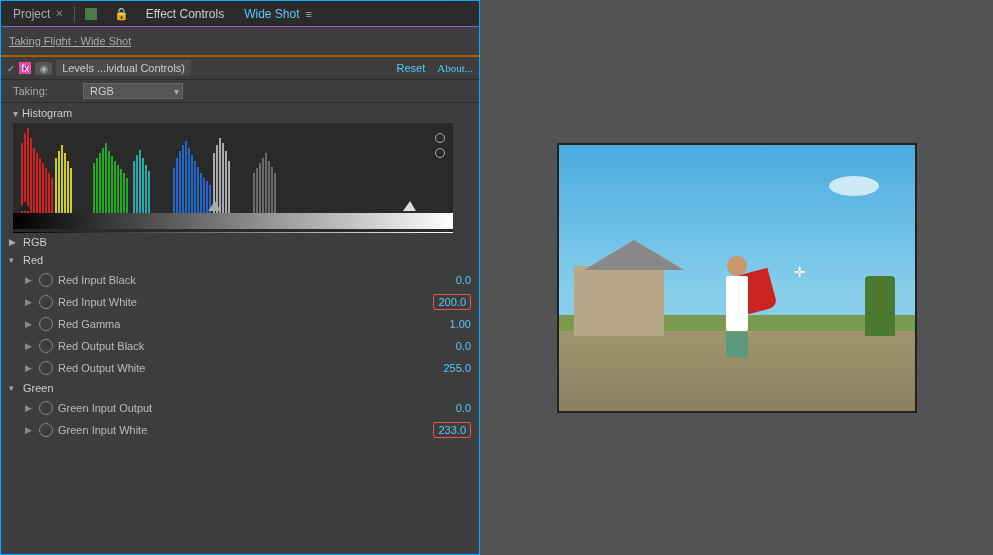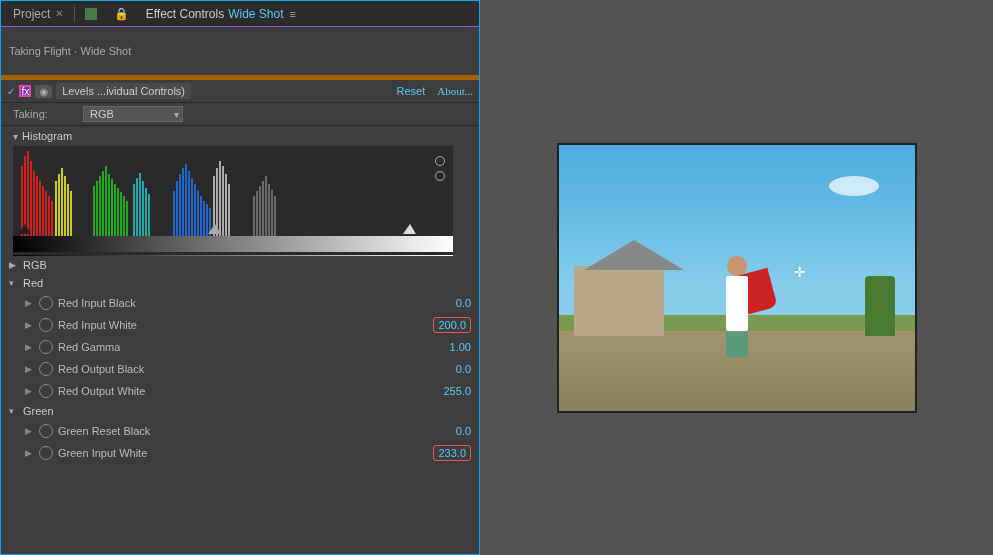--- a/index.html
+++ b/index.html
@@ -60,53 +60,54 @@
     .effect-controls-tab {
       color: #ccc;
       font-size: 12px;
       padding: 0 8px;
       display: flex;
       align-items: center;
       height: 100%;
     }
     .effect-controls-tab .title-blue {
       color: #5bc8f5;
-      margin-left: 4px;
+      margin-left: 20px;
     }
     .tab-menu-icon {
       margin-left: 6px;
       color: #aaa;
       font-size: 11px;
     }
 
     
     .breadcrumb {
-      padding: 18px 8px;
+      padding: 8px 8px;
       font-size: 11px;
       color: #aaa;
       background: #3d3d3d;
-      border-bottom: 5px solid #a16207;
+      border-bottom: 2px solid #a16207;
       flex-shrink: 0;
+      text-decoration: underline;
     }
 
     
     .fx-bar {
       display: flex;
       align-items: center;
       padding: 3px 6px;
       background: #3d3d3d;
       border-bottom: 1px solid #2a2a2a;
       flex-shrink: 0;
       gap: 4px;
     }
     .fx-checkbox {
       width: 12px;
       height: 12px;
       background: #6d28d9;
-      border: 2px solid #ec4899;
+      border: 4px solid #ec4899;
       font-size: 10px;
       display: flex;
       align-items: center;
       justify-content: center;
       color: #fff;
     }
     .fx-badge {
       font-size: 10px;
       color: #aaa;
       background: #555;
@@ -649,21 +650,21 @@
     </div>
 
     <div class="param-group-header">
       <span class="group-arrow">▾</span>
       <span class="group-label">Green</span>
     </div>
 
     <div class="param-row">
       <span class="param-expand">▶</span>
       <div class="param-icon"></div>
-      <span class="param-name">Green Reset Black</span>
+      <span class="param-name">Green Input Output</span>
       <span class="param-value">0.0</span>
     </div>
 
     <div class="param-row">
       <span class="param-expand">▶</span>
       <div class="param-icon"></div>
       <span class="param-name">Green Input White</span>
       <span class="param-value highlighted">233.0</span>
     </div>
 

